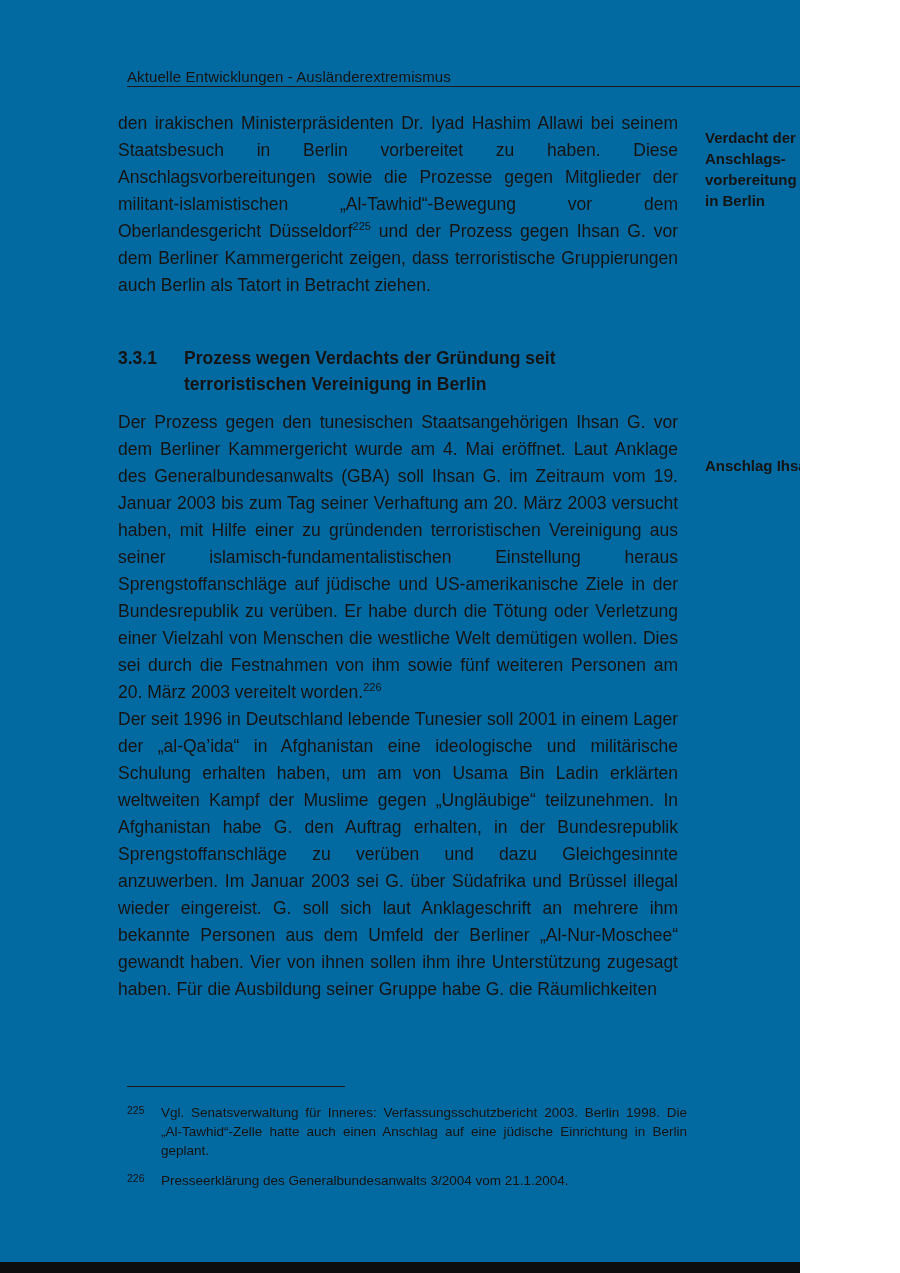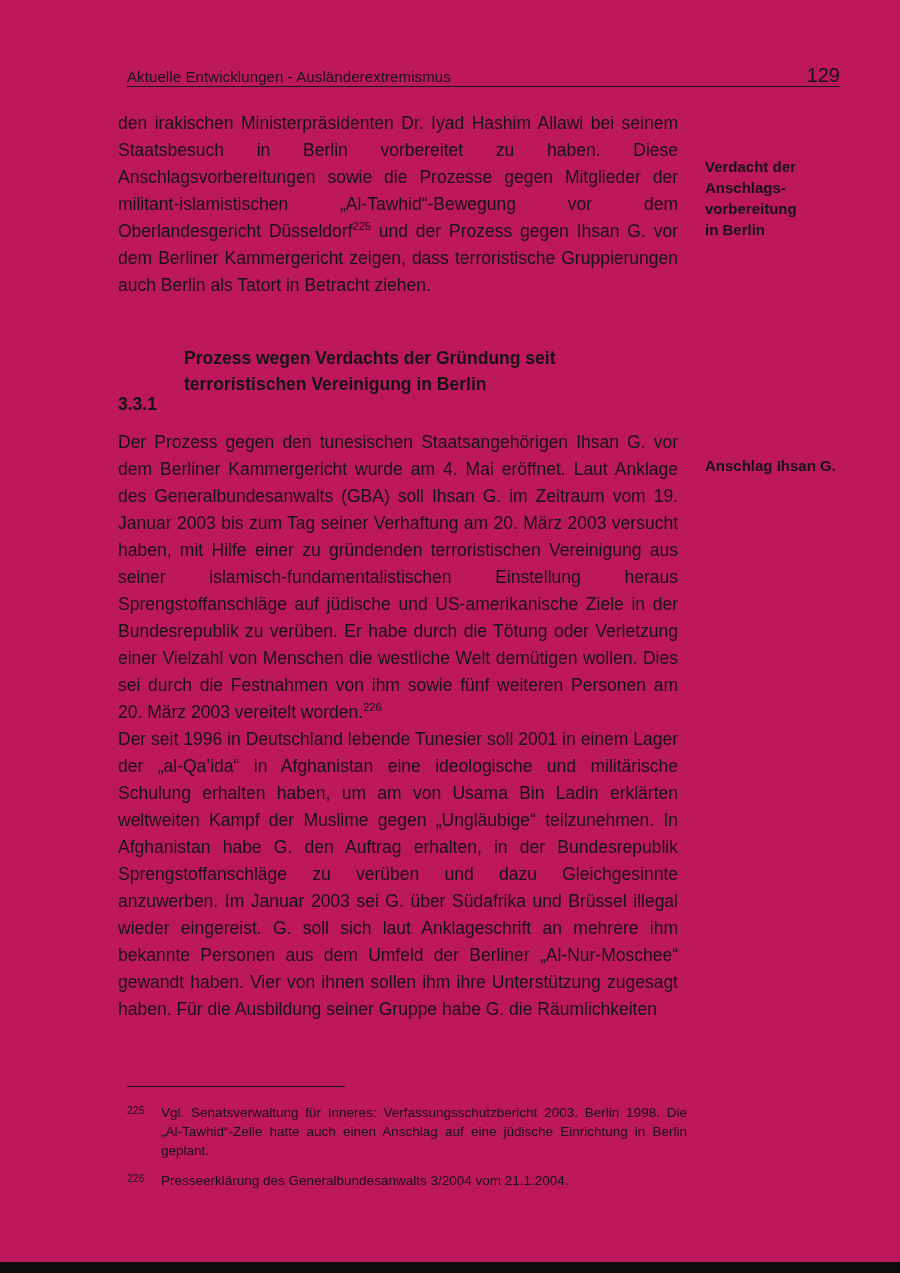--- a/index.html
+++ b/index.html
@@ -1,21 +1,21 @@
 <!DOCTYPE html>
 <html lang="de"><head>
 <meta charset="utf-8">
 <style>
   * { margin: 0; padding: 0; box-sizing: border-box; }
   html, body { background: #ffffff; }
   .page {
     position: relative;
-    width: 900px;
+    width: 800px;
     height: 1273px;
-    background: #be185d;
+    background: #0369a1;
     font-family: "Liberation Sans", sans-serif;
     color: #141414;
     overflow: hidden;
   }
 
   
   .page-header {
     position: absolute;
     top: 64px;
     left: 127px;
@@ -52,35 +52,35 @@
     vertical-align: super;
   }
   .section-heading {
     display: flex;
     margin-top: 46px;
     margin-bottom: 12px;
     font-weight: bold;
     font-size: 17.5px;
     line-height: 26px;
   }
-  .heading-number { width: 66px; flex-shrink: 0; margin-top: 46px; }
+  .heading-number { width: 66px; flex-shrink: 0; }
   .heading-text { max-width: 460px; }
   .para-gap { }
 
   
   .margin-note {
     position: absolute;
     left: 705px;
     width: 165px;
     font-weight: bold;
     font-size: 15px;
     line-height: 21px;
     white-space: pre-line;
   }
-  .margin-note-1 { top: 127px; margin-top: 29px; }
+  .margin-note-1 { top: 127px; }
   .margin-note-2 { top: 455px; }
 
   
   .footnotes {
     position: absolute;
     left: 127px;
     top: 1086px;
     width: 560px;
   }
   .footnote-rule {

